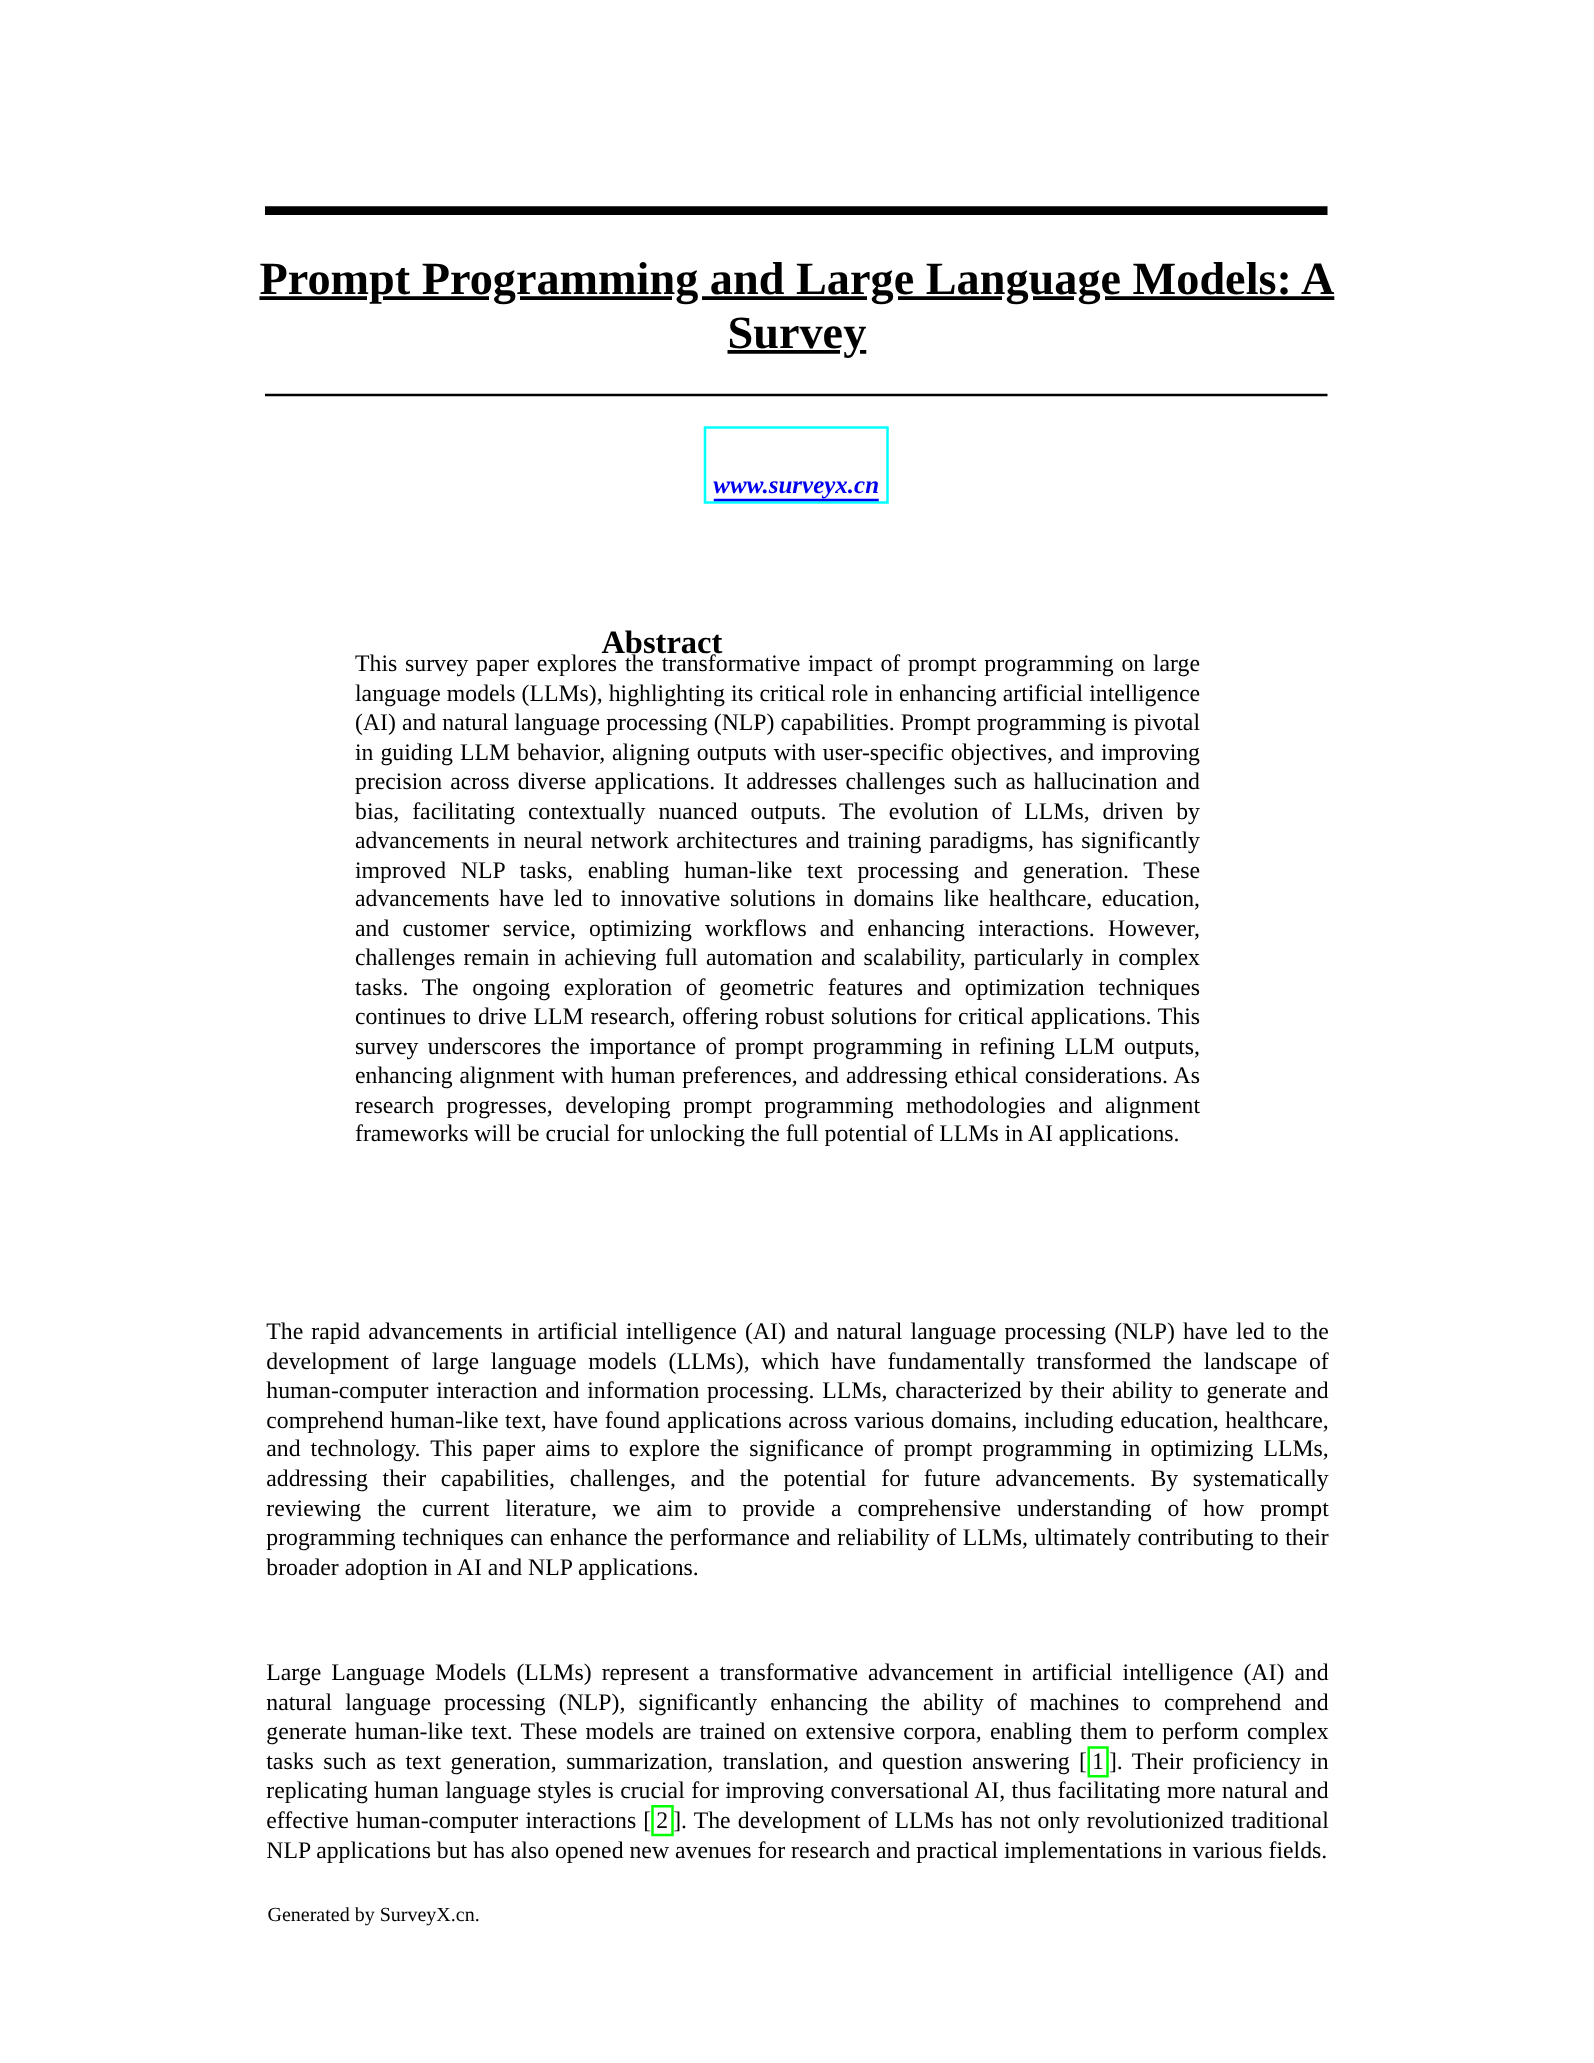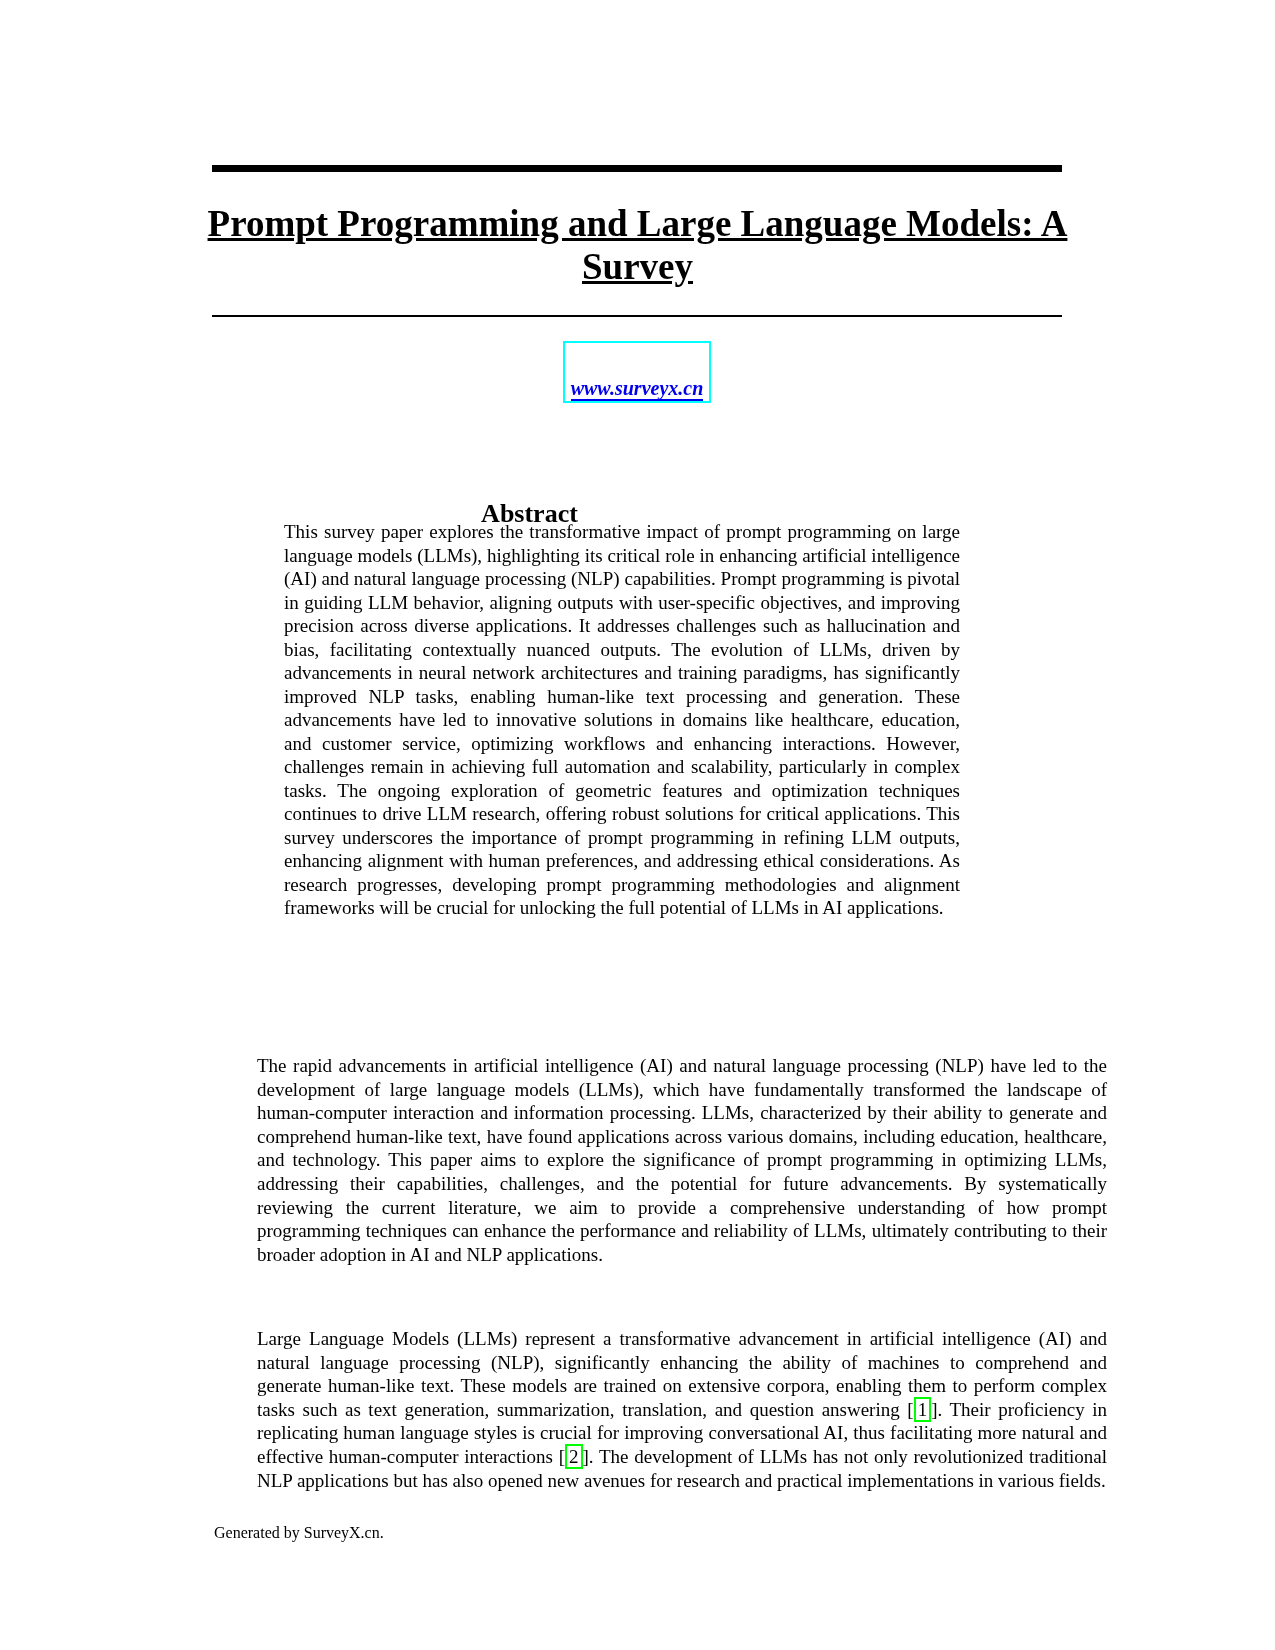--- a/index.html
+++ b/index.html
@@ -100,21 +100,20 @@
     display: inline-block;
     min-width: 25px;
   }
   .body-par {
     position: absolute;
     left: 213px;
     width: 850px;
     font-size: 19px;
     line-height: 23.6px;
     text-align: justify;
-    margin-left: 44px;
   }
   .intro-par { top: 1035px; }
   .subsec-heading {
     position: absolute;
     left: 213px;
     top: 1263px;
     width: 850px;
     font-size: 21px;
     font-weight: bold;
     white-space: nowrap;

